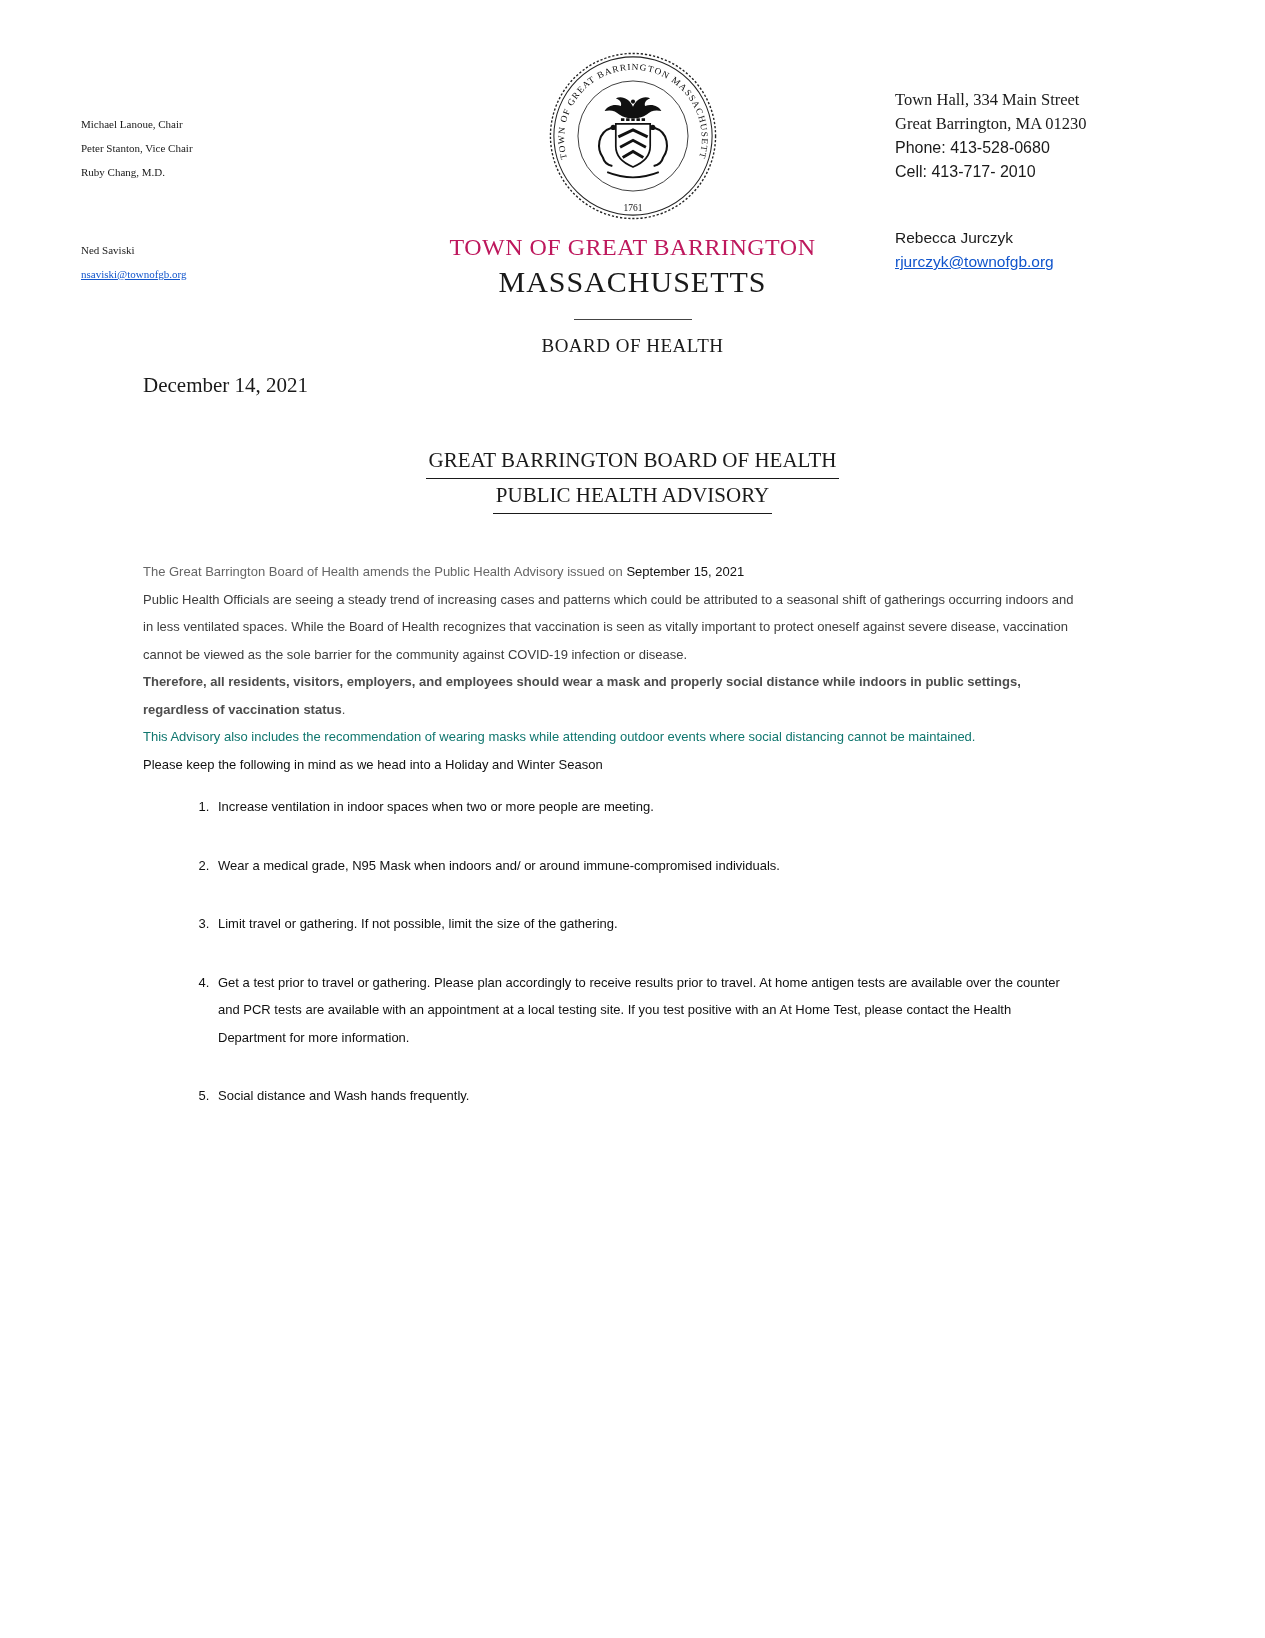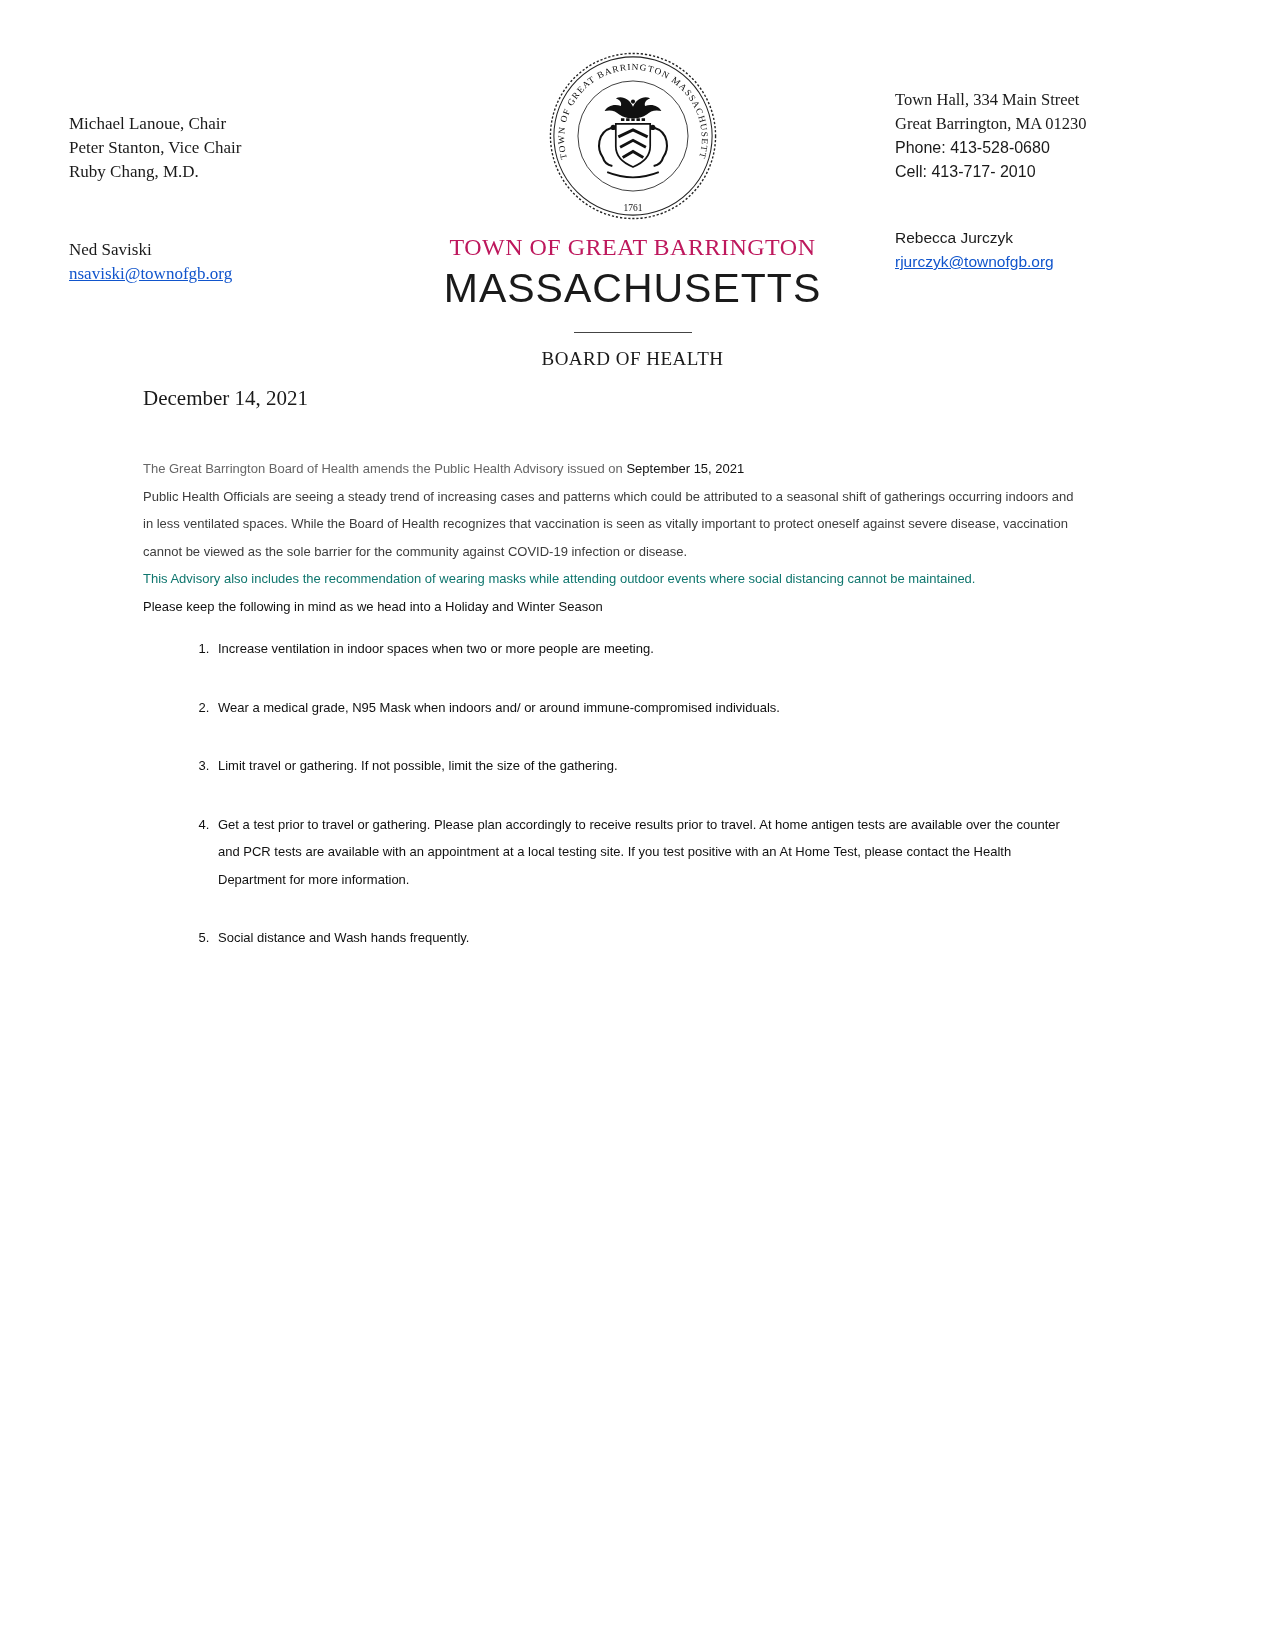--- a/index.html
+++ b/index.html
@@ -12,23 +12,23 @@
     position: relative;
     overflow: hidden;
     font-family: "Liberation Sans", "DejaVu Sans", sans-serif;
     color: #111111;
   }
 
   
   .letterhead { position: relative; padding-top: 50px; }
 
   .col-left {
-    position: absolute; left: 69px; top: 112px;
+    position: absolute; left: 81px; top: 112px;
     font-family: "Liberation Serif", "DejaVu Serif", serif;
-    font-size: 17px; line-height: 24px; color: #1a1a1a;
+    font-size: 11px; line-height: 24px; color: #1a1a1a;
     width: 290px;
   }
   .col-left .agent { margin-top: 54px; }
 
   .col-right {
     position: absolute; left: 895px; top: 88px;
     font-size: 16px; line-height: 24px; color: #1a1a1a;
     width: 320px;
   }
   .col-right .address { font-family: "Liberation Serif", "DejaVu Serif", serif; font-size: 16.5px; }
@@ -39,22 +39,22 @@
     color: #1155cc; text-decoration: underline; cursor: pointer;
   }
 
   .center-block { text-align: center; }
   .seal { display: block; margin: 0 auto; }
   .town-title {
     font-family: Liberation Serif, serif;
     font-size: 24px; letter-spacing: 0.5px; margin-top: 12px; color: #be185d;
   }
   .state-title {
-    font-family: Liberation Sans, sans-serif;
-    font-size: 41px; letter-spacing: 1px; margin-top: 4px; color: #1a1a1a;
+    font-family: Liberation Serif, serif;
+    font-size: 30px; letter-spacing: 1px; margin-top: 4px; color: #1a1a1a;
   }
   .rule { width: 118px; border-top: 1.5px solid #444444; margin: 20px auto 0; }
   .dept {
     font-family: "Liberation Serif", "DejaVu Serif", serif;
     font-size: 19px; letter-spacing: 0.5px; margin-top: 15px; color: #1a1a1a;
   }
 
   
   .date {
     margin: 16px 0 0 143px;
@@ -156,27 +156,32 @@
       <div class="contact">
         <div>Rebecca Jurczyk</div>
         <a class="email">rjurczyk@townofgb.org</a>
       </div>
     </div>
 
   </header>
 
   <div class="date">December 14, 2021</div>
 
+  <div class="adv-title">
+    <span class="u">GREAT BARRINGTON BOARD OF HEALTH</span><br>
+    <span class="u">PUBLIC HEALTH ADVISORY</span>
+  </div>
 
   <div class="content">
 
     <p class="intro"><span>The Great Barrington Board of Health amends the Public Health Advisory issued on </span><span class="em">September 15, 2021</span></p>
 
     <p class="p-trend">Public Health Officials are seeing a steady trend of increasing cases and patterns which could be attributed to a seasonal shift of gatherings occurring indoors and in less ventilated spaces. While the Board of Health recognizes that vaccination is seen as vitally important to protect oneself against severe disease, vaccination cannot be viewed as the sole barrier for the community against COVID-19 infection or disease.</p>
 
+    <p class="p-mandate"><span>Therefore, all residents, visitors, employers, and employees should wear a mask and properly social distance while indoors in public settings, regardless of vaccination status</span><span class="period">.</span></p>
 
     <p class="p-outdoor">This Advisory also includes the recommendation of wearing masks while attending outdoor events where social distancing cannot be maintained.</p>
 
     <p class="p-list-intro">Please keep the following in mind as we head into a Holiday and Winter Season</p>
 
     <ol class="reminders">
       <li>Increase ventilation in indoor spaces when two or more people are meeting.</li>
       <li>Wear a medical grade, N95 Mask when indoors and/ or around immune-compromised individuals.</li>
       <li>Limit travel or gathering. If not possible, limit the size of the gathering.</li>
       <li>Get a test prior to travel or gathering. Please plan accordingly to receive results prior to travel. At home antigen tests are available over the counter and PCR tests are available with an appointment at a local testing site. If you test positive with an At Home Test, please contact the Health Department for more information.</li>

